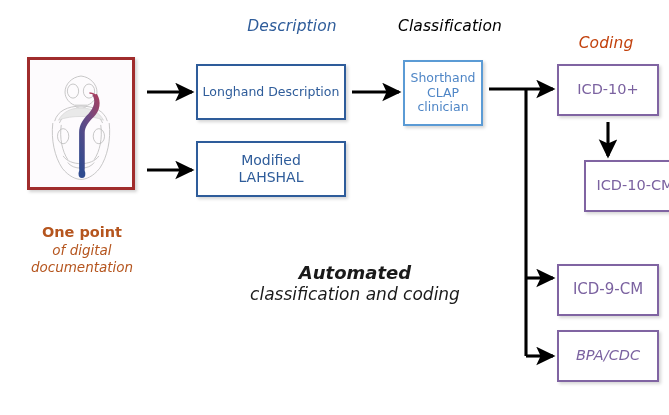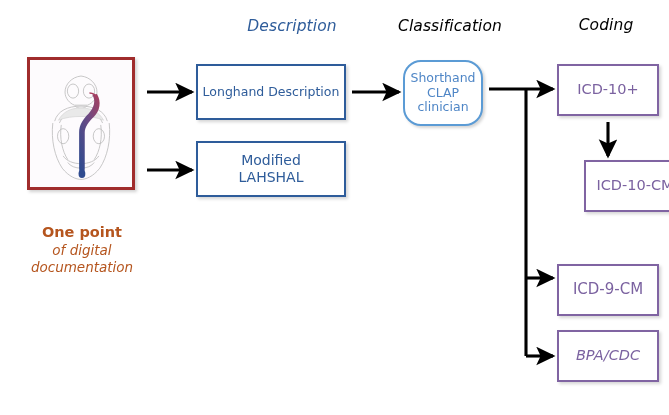--- a/index.html
+++ b/index.html
@@ -26,21 +26,21 @@
   .col-header {
     font-style: italic;
     font-size: 15.5px;
     font-family: "DejaVu Sans", sans-serif;
     text-align: center;
     letter-spacing: 0.1px;
     white-space: nowrap;
   }
   #hdr-description { left: 222px; top: 17px; width: 140px; color: #2E5C9A; }
   #hdr-classification { left: 382px; top: 17px; width: 136px; color: #000000; }
-  #hdr-coding { left: 544px; top: 16px; width: 124px; color: #000000; }
+  #hdr-coding { left: 544px; top: 34px; width: 124px; color: #c2410c; }
 
   
   .box {
     box-sizing: border-box;
     display: flex;
     align-items: center;
     justify-content: center;
     text-align: center;
     background: #ffffff;
     box-shadow: 2px 2px 3px rgba(0,0,0,0.17);
@@ -55,21 +55,20 @@
     left: 196px; top: 64px; width: 150px; height: 56px;
     font-size: 12.5px;
   }
   #box-lahshal {
     left: 196px; top: 141px; width: 150px; height: 56px;
     font-size: 14px;
   }
   #box-clap {
     left: 403px; top: 60px; width: 80px; height: 66px;
     font-size: 12.5px;
-    border-radius: 18px;
   }
   #box-icd10plus {
     left: 557px; top: 64px; width: 102px; height: 52px;
     font-size: 14.5px;
   }
   #box-icd10cm {
     left: 584px; top: 160px; width: 102px; height: 52px;
     font-size: 14.5px;
   }
   #box-icd9cm {
@@ -217,20 +216,24 @@
   <div class="abs box box-purple" id="box-bpacdc">
     <span>BPA/CDC</span>
   </div>
 
   <div class="abs annot" id="annot-onepoint">
     <span class="strong">One point</span>
     <span class="ln">of digital</span>
     <span class="ln">documentation</span>
   </div>
 
+  <div class="abs annot" id="annot-automated">
+    <span class="strong">Automated</span>
+    <span class="ln">classification and coding</span>
+  </div>
 
   <svg class="abs" id="connectors" viewBox="0 0 669 415">
     <defs>
       <marker id="ah" markerWidth="7" markerHeight="7" refX="5.4" refY="3" orient="auto" markerUnits="strokeWidth">
         <path d="M0,0 L6.2,3 L0,6 L1.4,3 Z" fill="#000000"></path>
       </marker>
     </defs>
     <g stroke="#000000" stroke-width="3.1" fill="none" marker-end="url(#ah)">
       <line x1="147" y1="92" x2="192" y2="92"></line>
       <line x1="147" y1="170" x2="192" y2="170"></line>

